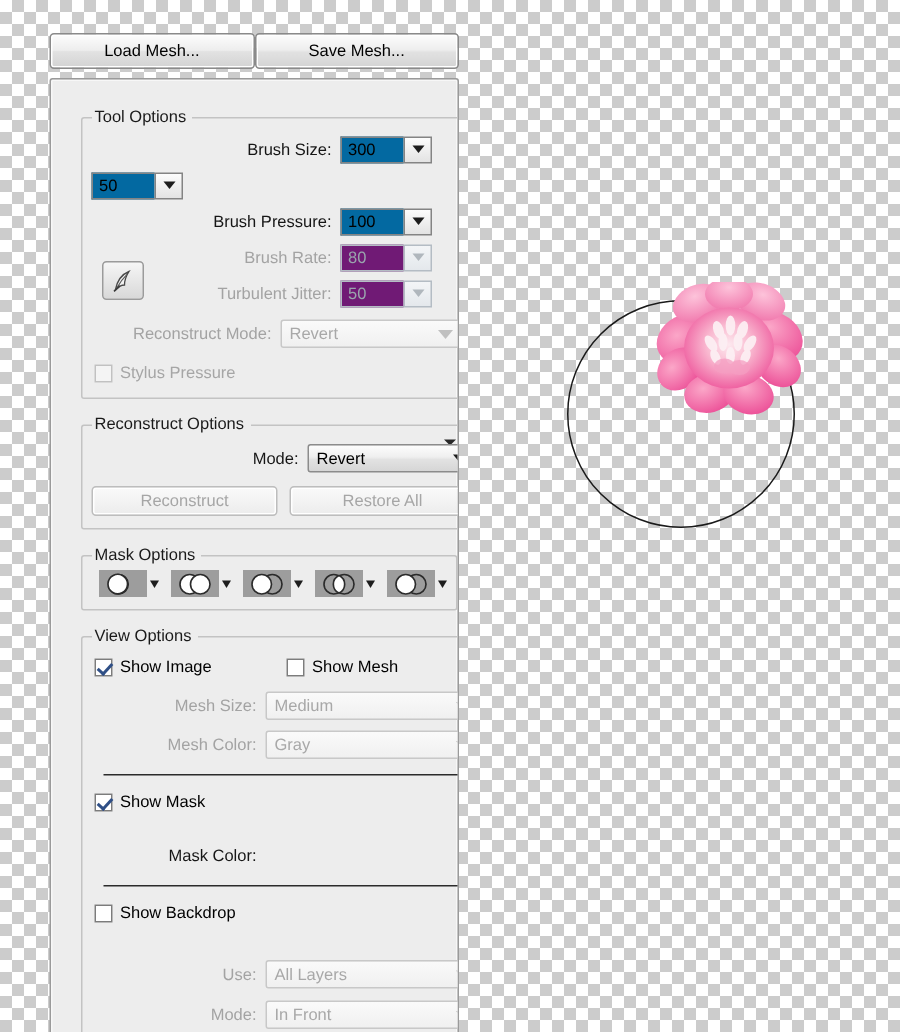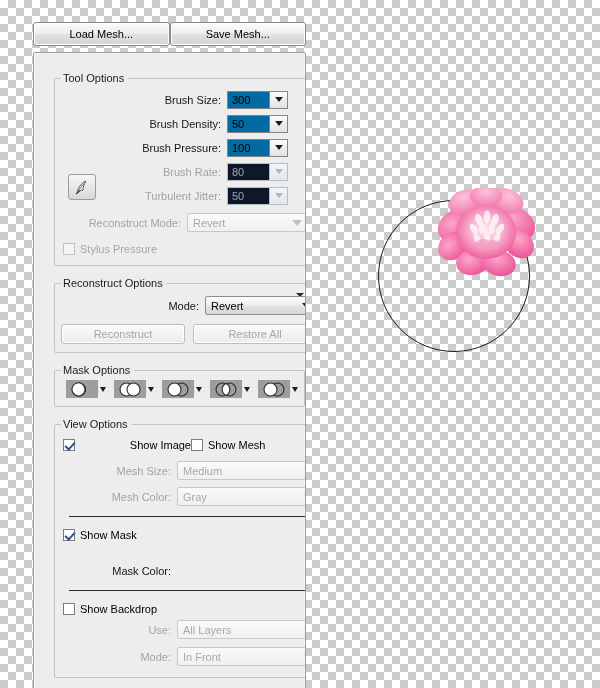--- a/index.html
+++ b/index.html
@@ -106,21 +106,21 @@
     box-sizing: border-box;
   }
   .spin .st {
     width: 19px;
     border: 1px solid #848484;
     background: linear-gradient(to bottom,#fcfcfc,#e3e3e3);
     display: flex; align-items: center; justify-content: center;
     box-sizing: border-box;
   }
   .spin .st .car { width:0;height:0;border-left:4px solid transparent;border-right:4px solid transparent;border-top:5px solid #1d1d1d; }
-  .spin.dim .v { background:#0f172a; border-color:#b4bcc4; color:#9aa4ad; }
+  .spin.dim .v { background:#701a75; border-color:#b4bcc4; color:#9aa4ad; }
   .spin.dim .st { border-color:#b4bcc4; background:linear-gradient(to bottom,#f3f5f7,#e4e8ec); }
   .spin.dim .st .car { border-top-color:#b0b7bd; }
 
   
   .combo {
     height: 19px;
     background: linear-gradient(to bottom,#fdfdfd 0%,#efefef 45%,#e2e2e2 55%,#d6d6d6 100%);
     border: 1px solid #8c8c8c;
     border-radius: 2px;
     display: flex; align-items: center;
@@ -128,21 +128,21 @@
     font-size: 11px;
     box-sizing: border-box;
     position: relative;
   }
   .combo .txt { flex: 1; }
   .combo .car { width:0;height:0;border-left:5px solid transparent;border-right:5px solid transparent;border-top:6px solid #1d1d1d; }
   .combo.dim { background: linear-gradient(to bottom,#fafafa,#f0f0f0); border-color:#c8c8c8; color:#a8a8a8; }
   .combo.dim .car { border-top-color:#c0c0c0; }
 
   
-  .cb { display: inline-flex; align-items: center; justify-content: space-between; }
+  .cb { display: inline-flex; align-items: center; }
   .cb .box {
     width: 12px; height: 12px;
     border: 1px solid #7c7c7c;
     background: #fff;
     margin-right: 5px;
     position: relative;
     box-sizing: border-box;
   }
   .cb .box.on::after {
     content: "";
@@ -261,21 +261,20 @@
         <div class="lbl" style="width:160px">Brush Size:</div>
         <div class="spin">
           <div class="v">300</div>
           <div class="st">
               <i class="car"></i>
             </div>
         </div>
       </div>
 
       <div class="row">
-        <div class="lbl" style="width:160px">Brush Density:</div>
         <div class="spin">
           <div class="v">50</div>
           <div class="st">
               <i class="car"></i>
             </div>
         </div>
       </div>
 
       <div class="row">
         <div class="lbl" style="width:160px">Brush Pressure:</div>
@@ -448,21 +447,21 @@
 
       <div class="sep"></div>
 
       <div class="row" style="padding-left:2px;margin-top:0">
         <label class="cb">
           <span class="box"></span>
           <span class="t">Show Backdrop</span>
         </label>
       </div>
 
-      <div class="row" style="margin-top:0">
+      <div class="row" style="margin-top:20px">
         <div class="lbl dim" style="width:110px">Use:</div>
         <div class="combo dim" style="width:142px">
           <span class="txt">All Layers</span>
           <i class="car"></i>
         </div>
       </div>
 
       <div class="row" style="margin-top:6px">
         <div class="lbl dim" style="width:110px">Mode:</div>
         <div class="combo dim" style="width:142px">

